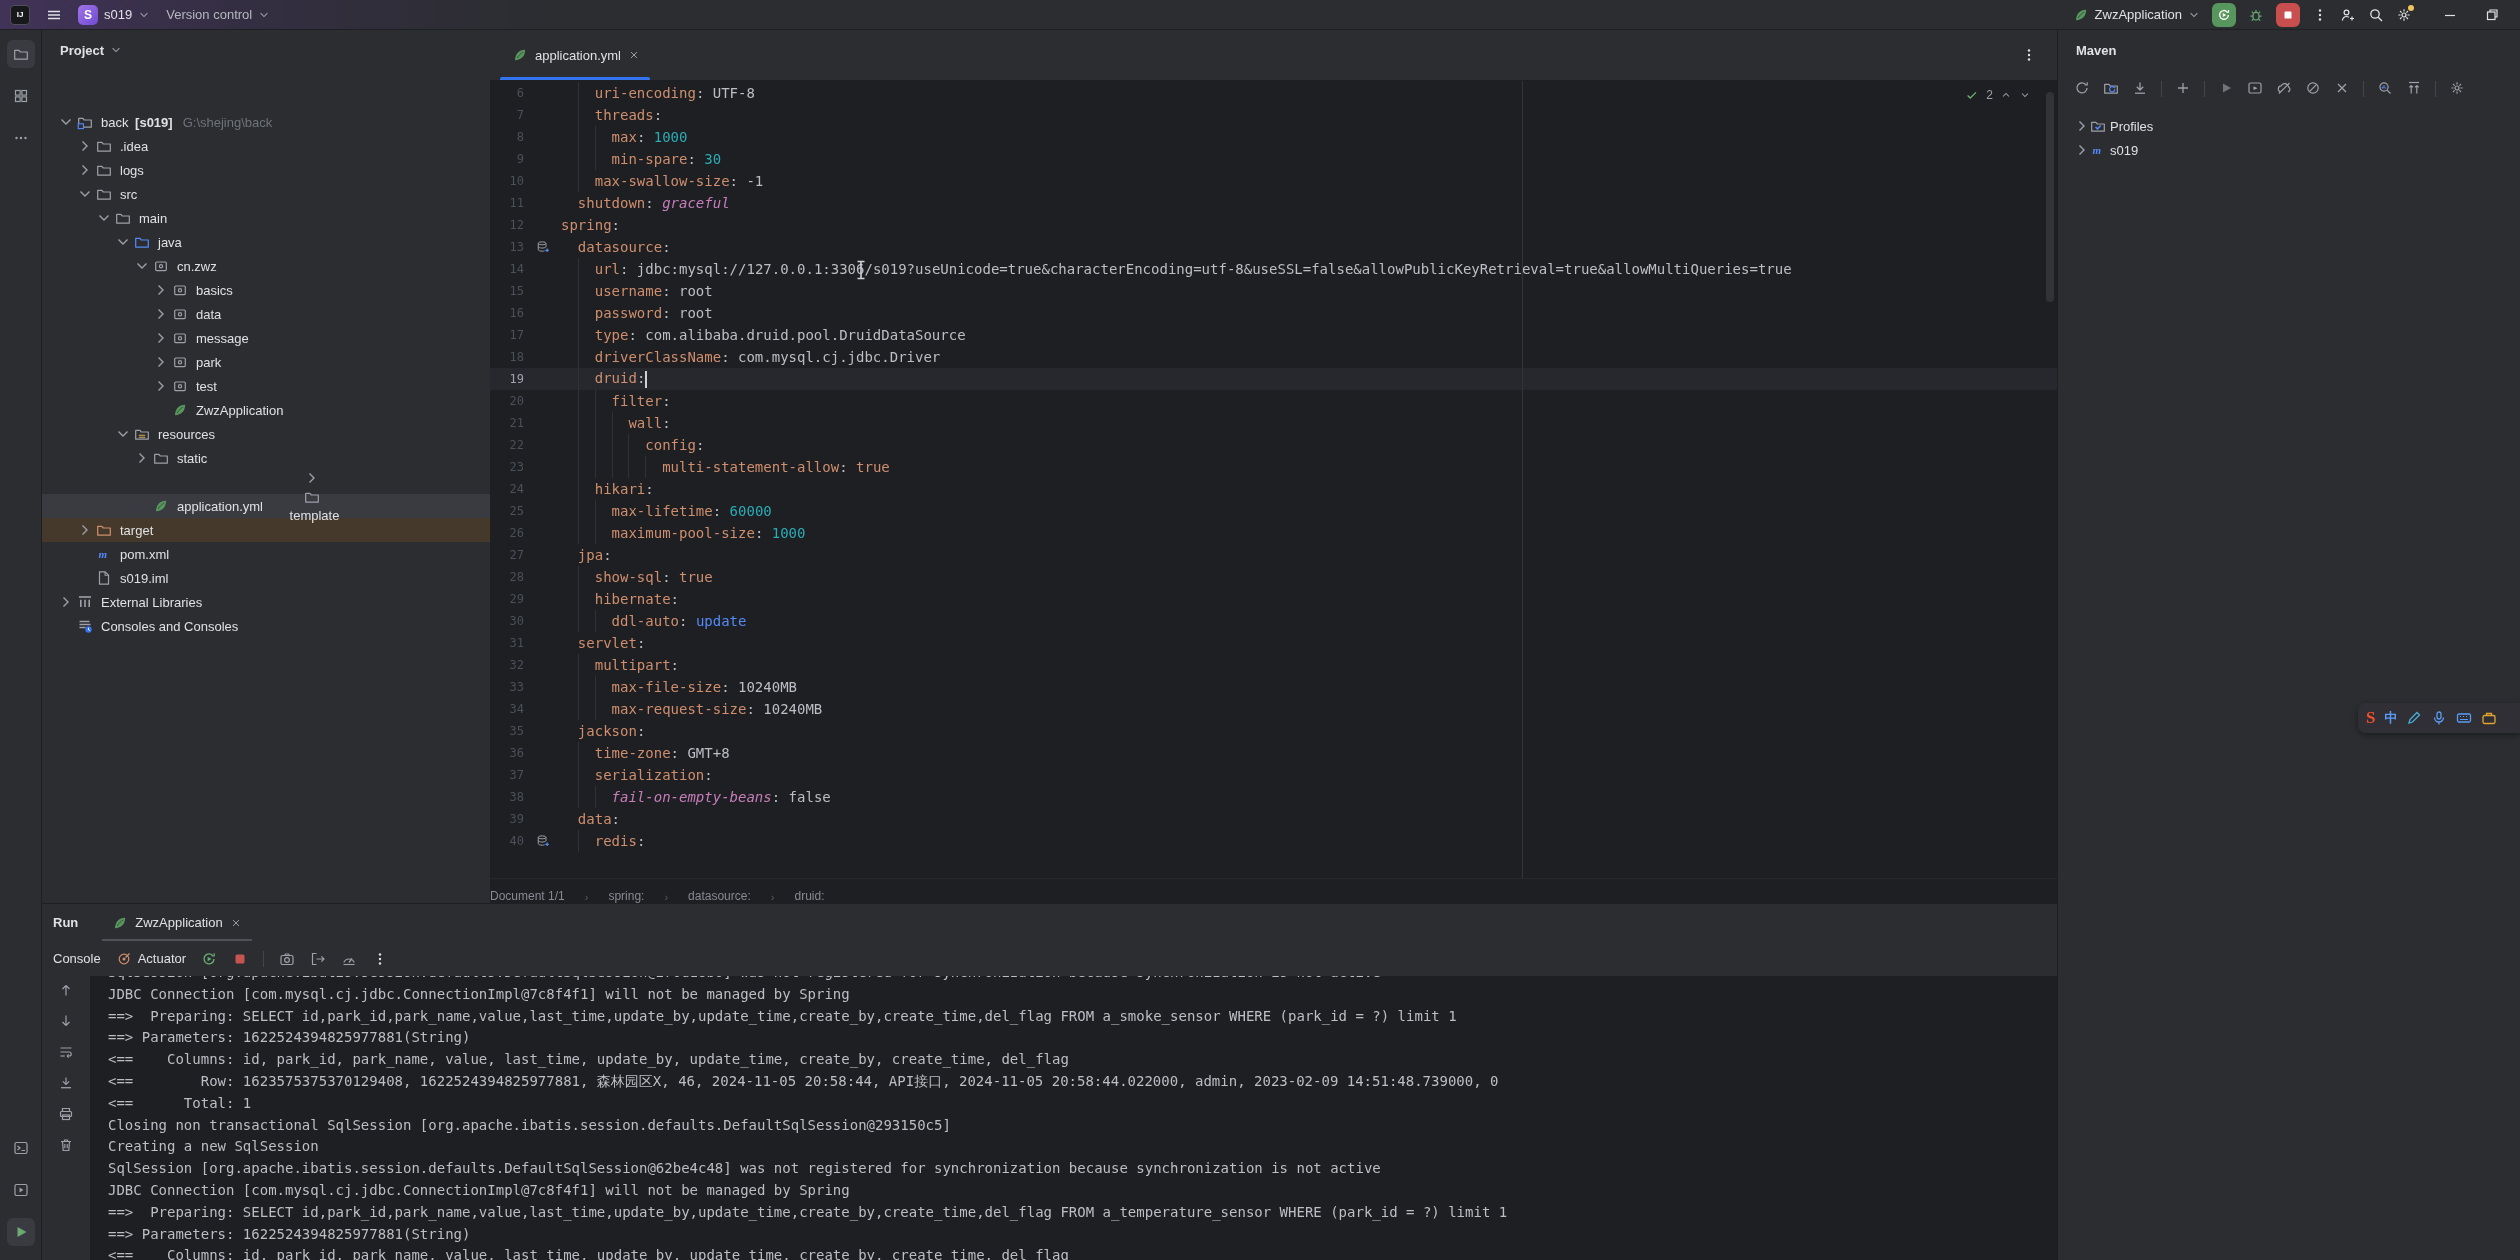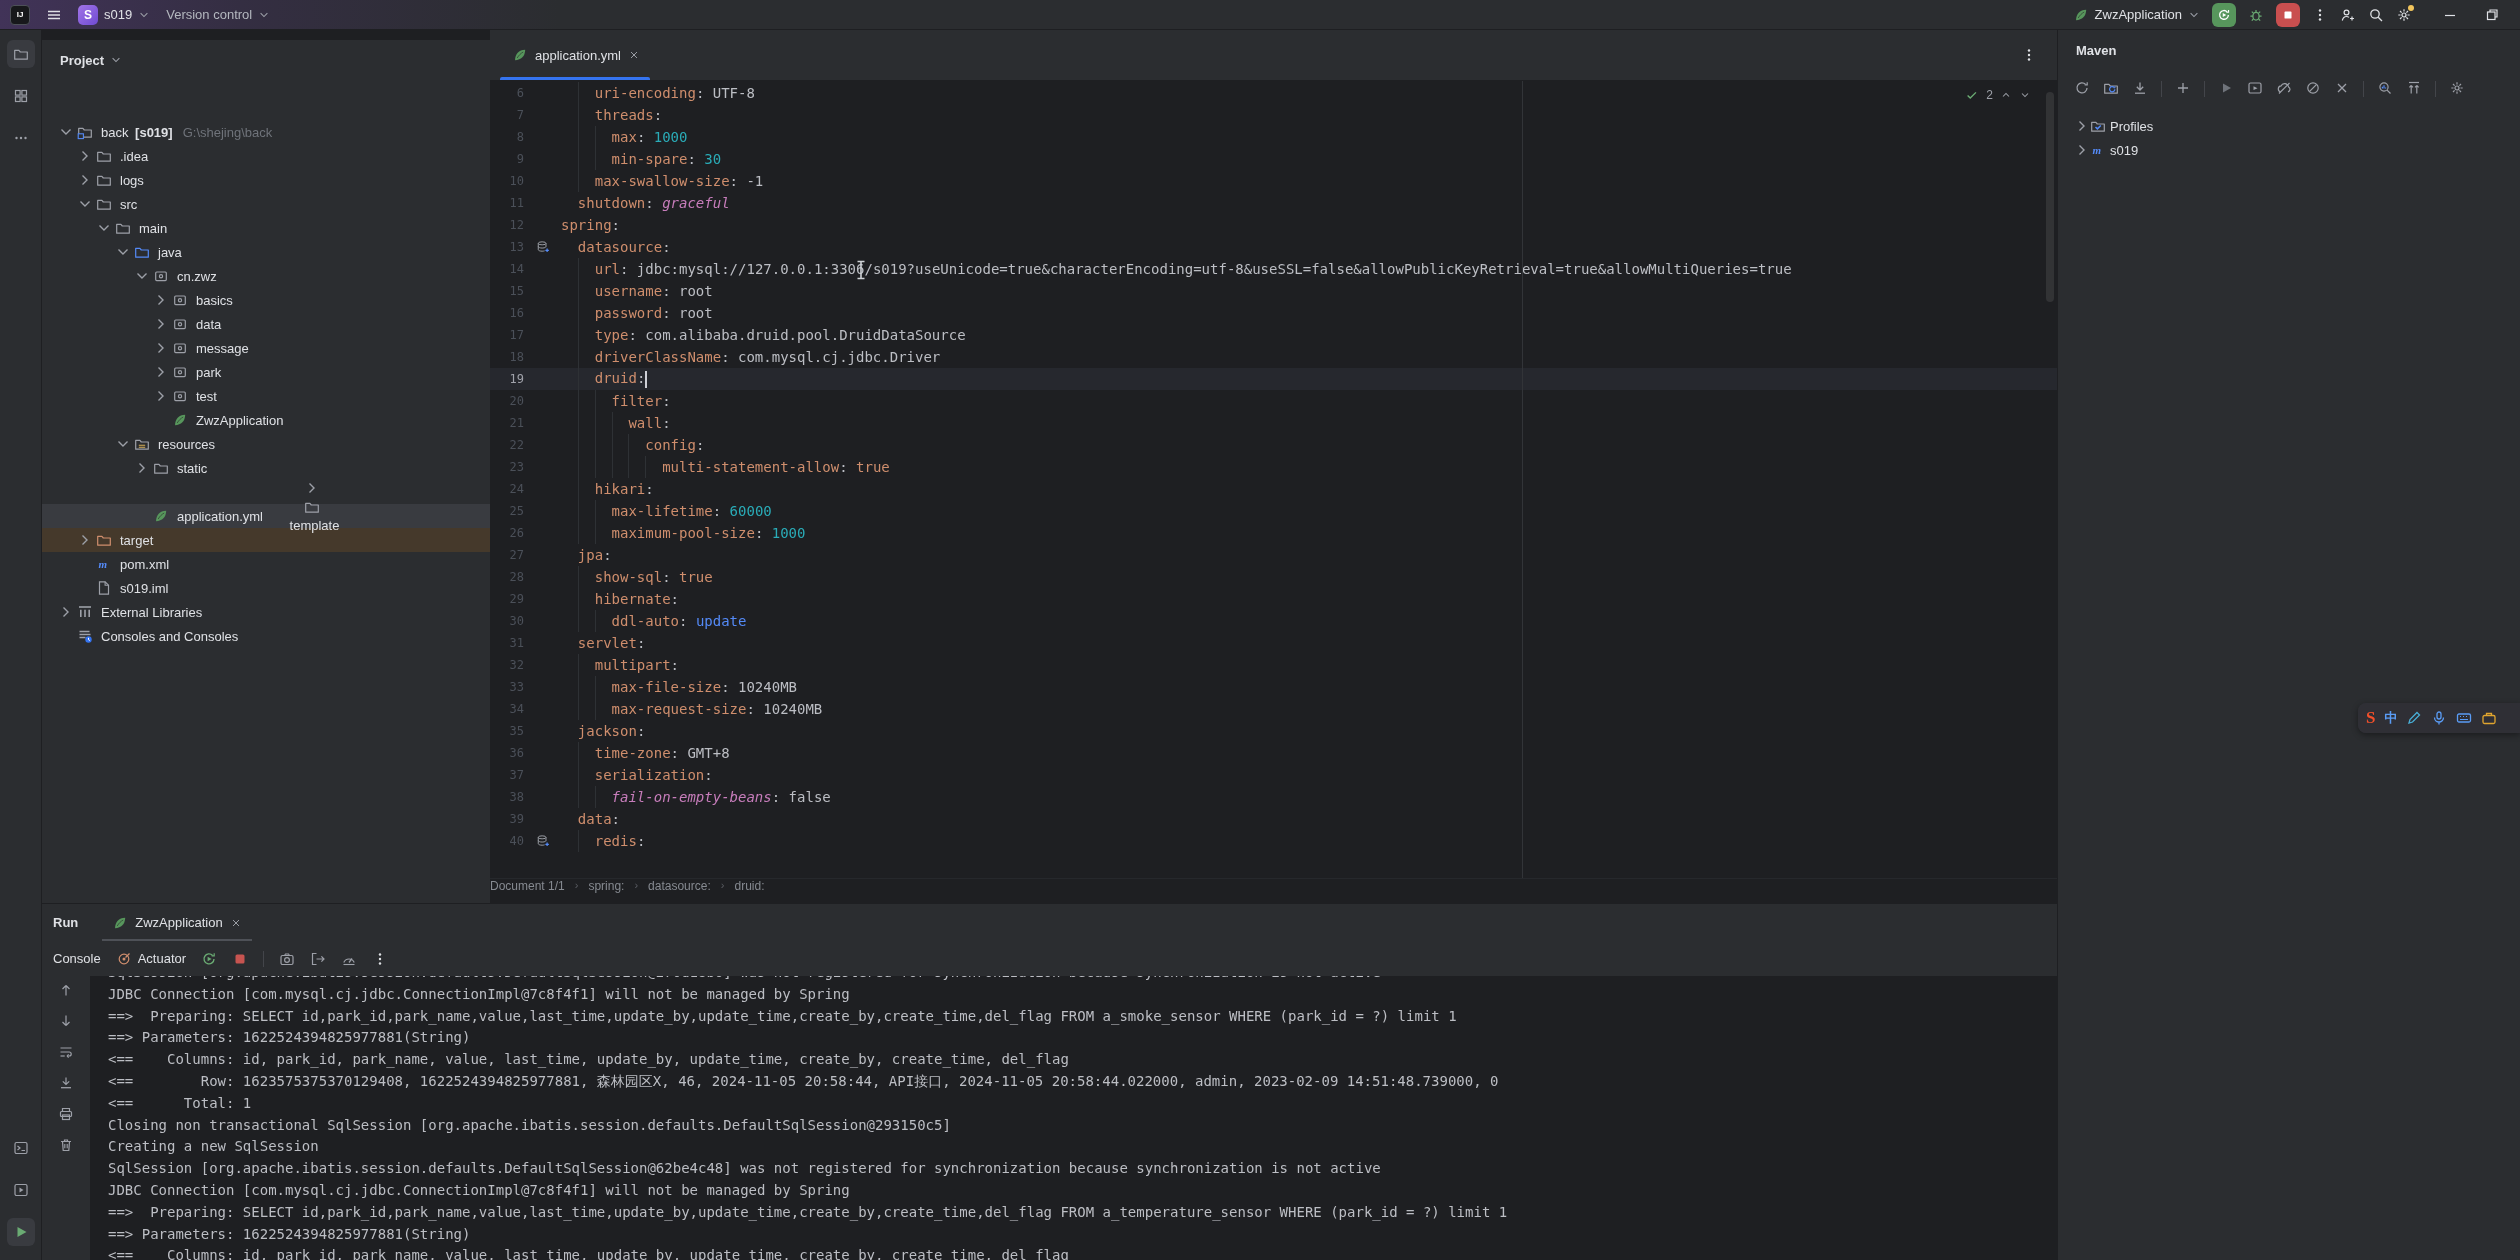--- a/index.html
+++ b/index.html
@@ -26,21 +26,21 @@
   .winbtns{display:flex;align-items:center;gap:26px;margin-left:18px;}
 
   
   #rail{position:absolute;left:0;top:30px;width:42px;height:1230px;background:#2b2d30;border-right:1px solid #1e1f22;box-sizing:border-box;}
   .rail-top{position:absolute;top:10px;left:0;width:100%;display:flex;flex-direction:column;align-items:center;gap:14px;}
   .rail-bottom{position:absolute;bottom:14px;left:0;width:100%;display:flex;flex-direction:column;align-items:center;gap:14px;}
   .rail-btn{width:28px;height:28px;border-radius:6px;display:flex;align-items:center;justify-content:center;}
   .rail-btn.active{background:#393b40;}
 
   
-  #project{position:absolute;left:42px;top:40px;width:448px;height:873px;background:#2b2d30;box-sizing:border-box;}
+  #project{position:absolute;left:42px;top:30px;width:448px;height:873px;background:#2b2d30;box-sizing:border-box;}
   .panel-head{height:40px;display:flex;align-items:center;gap:6px;padding-left:18px;font-weight:700;}
   #ptree{position:absolute;top:80px;left:0;width:100%;}
   .trow{height:24px;display:flex;align-items:center;gap:3px;white-space:nowrap;}
   .trow.sel{background:#393b40;}
   .trow.warn{background:#45392b;}
   .tchev{width:16px;height:16px;display:inline-flex;flex:0 0 auto;}
   .tlabel{margin-left:5px;}
   .tbadge{font-weight:700;}
   .tnote{color:#6f737a;margin-left:7px;}
 
@@ -58,21 +58,21 @@
   .lgut{width:37px;display:flex;align-items:center;justify-content:center;gap:1px;flex:0 0 auto;}
   .lcode{position:relative;white-space:pre;flex:1;}
   .ig{position:absolute;top:-3px;bottom:-3px;width:1px;background:#2e3135;}
   .tok.k{color:#cf8e6d;} .tok.p{color:#bcbec4;} .tok.n{color:#2aacb8;}
   .tok.s{color:#c77dbb;font-style:italic;} .tok.kw{color:#cf8e6d;}
   .tok.b{color:#548af7;} .tok.ik{color:#c77dbb;font-style:italic;}
   .caret{display:inline-block;width:2px;height:17px;background:#ced0d6;vertical-align:middle;}
   .vguide{position:absolute;left:1032px;top:51px;bottom:25px;width:1px;background:#323438;}
   #inspections{position:absolute;right:26px;top:58px;display:flex;align-items:center;gap:7px;color:#9da0a8;font-size:12px;}
   #scrollthumb{position:absolute;right:3px;top:62px;width:8px;height:210px;border-radius:4px;background:rgba(255,255,255,0.09);}
-  #breadcrumbs{position:absolute;left:0;top:848px;width:100%;height:25px;display:flex;align-items:flex-start;gap:10px;box-sizing:border-box;font-size:12px;color:#868a91;background:#1e1f22;border-top:1px solid #26282c;}
+  #breadcrumbs{position:absolute;left:0;top:848px;width:100%;height:25px;display:flex;align-items:flex-end;gap:20px;box-sizing:border-box;font-size:12px;color:#868a91;background:#1e1f22;border-top:1px solid #26282c;}
   .bc-sep{color:#5a5d63;font-size:11px;}
 
   
   #maven{position:absolute;left:2057px;top:30px;width:463px;height:1230px;background:#2b2d30;border-left:1px solid #1e1f22;box-sizing:border-box;}
   #mvn-toolbar{position:absolute;left:0;top:42px;width:100%;height:34px;display:flex;align-items:center;gap:13px;padding-left:16px;box-sizing:border-box;}
   .vsep{width:1px;height:16px;background:#43454a;}
   #mvn-tree{position:absolute;left:0;top:84px;width:100%;}
   .mrow{height:24px;display:flex;align-items:center;padding-left:16px;}
   .mrow .tlabel{margin-left:4px;}
 

